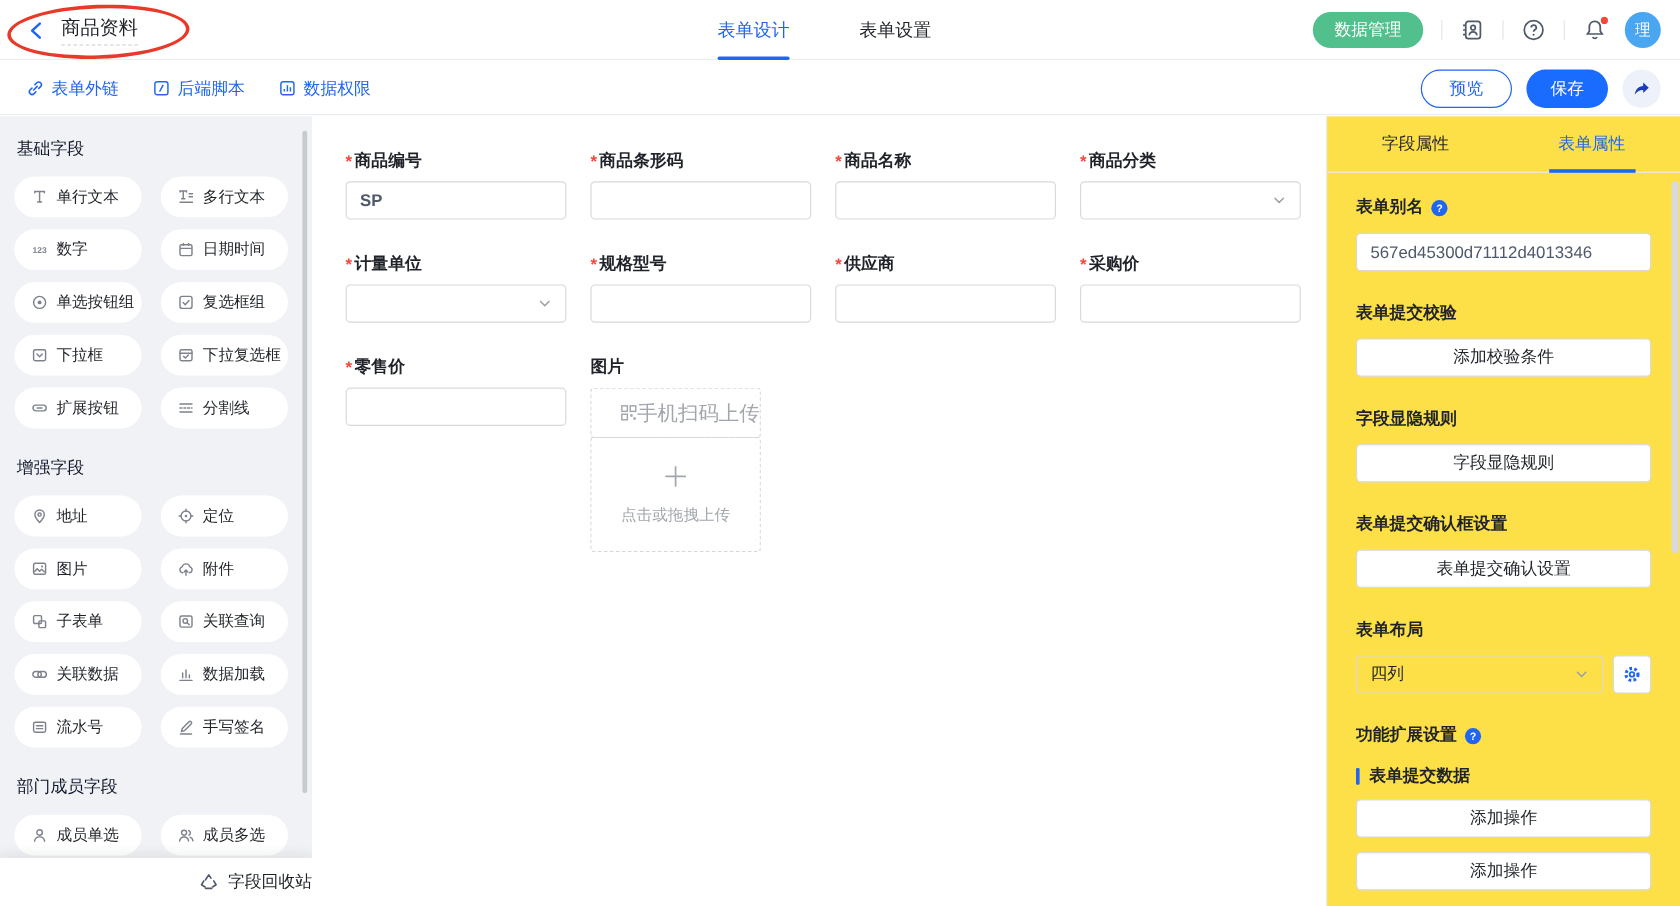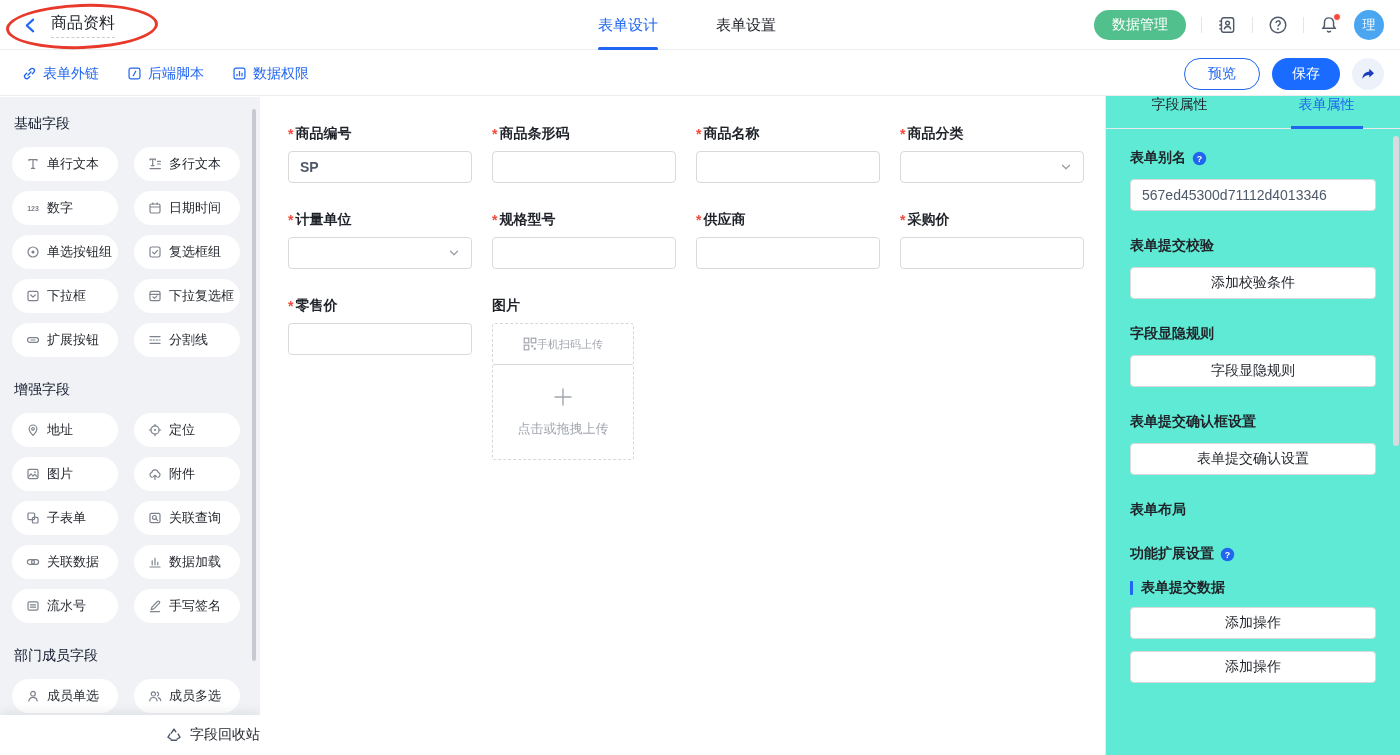--- a/index.html
+++ b/index.html
@@ -52,27 +52,27 @@
   
   .canvas { position:absolute; top:97px; left:260px; right:295px; bottom:0; background:#fff; overflow:hidden; }
   .form-area { padding:28px 0 0 28px; }
   .fgrid { display:grid; grid-template-columns:repeat(4,184px); column-gap:20px; row-gap:28px; align-items:start; }
   .flabel { display:flex; align-items:center; font-size:14px; font-weight:700; color:#1f2329; margin-bottom:8px; }
   .star { color:#f5483b; margin-right:2px; font-weight:700; }
   .fctl { height:32px; border:1px solid #d9d9d9; border-radius:4px; background:#fff; display:flex; align-items:center; padding:0 11px; font-size:14px; color:#4e5969;font-weight:bold; }
   .fctl.fselect { justify-content:space-between; cursor:pointer; }
   .chev { width:12px; height:12px; color:#9aa0a6; }
   .upload { width:142px; color:#a2a7ae; }
-  .upload-scan { height:42px; border:1px dashed #d6d8db; border-radius:3px; display:flex; align-items:center; justify-content:center; gap:0; font-size:11px; cursor:pointer; }
+  .upload-scan { height:42px; border:1px dashed #d6d8db; border-radius:3px; display:flex; align-items:center; justify-content:flex-end; gap:0; font-size:17px; cursor:pointer; }
   .upload-scan .icon { width:14px; height:14px; }
   .upload-drop { height:96px; margin-top:-1px; border:1px dashed #d6d8db; border-radius:3px; display:flex; flex-direction:column; align-items:center; justify-content:center; gap:12px; font-size:13px; cursor:pointer; }
   .upload-drop .icon { width:22px; height:22px; }
 
   
-  .panel { position:absolute; top:82px; right:0; width:295px; bottom:0; background:#5eead4; border-left:1px solid #e8eaed; overflow:hidden; }
+  .panel { position:absolute; top:97px; right:0; width:295px; bottom:0; background:#fde047; border-left:1px solid #e8eaed; overflow:hidden; }
   .panel-tabs { height:47px; display:flex; border-bottom:1px solid #e8eaed; }
   .ptab { flex:1; position:relative; display:flex; align-items:center; justify-content:center; font-size:14px; color:#1f2329; cursor:pointer; }
   .ptab.active { color:#2066f0; font-weight:500; }
   .ptab.active::after { content:''; position:absolute; bottom:-1px; left:50%; transform:translateX(-50%); width:72px; height:3px; background:#2066f0; }
   .panel-body { padding:20px 24px 0 24px; }
   .psec-label { display:flex; align-items:center; gap:6px; font-size:14px; font-weight:700; color:#1f2329; margin-top:26px; }
   .psec-label.first { margin-top:0; }
   .psec-label .help { width:15px; height:15px; color:#2066f0; cursor:pointer; }
   .pinput { margin-top:12px; height:32px; border:1px solid #d9d9d9; border-radius:4px; display:flex; align-items:center; padding:0 11px; font-size:14px; color:#4e5969; background:#fff; }
   .pbtn { display:block; width:100%; margin-top:12px; height:32px; border:1px solid #d9d9d9; border-radius:4px; background:#fff; font-size:14px; color:#1f2329; font-family:inherit; cursor:pointer; }
@@ -542,20 +542,38 @@
           <span>字段显隐规则</span>
         </div>
         <button class="pbtn">字段显隐规则</button>
         <div class="psec-label">
           <span>表单提交确认框设置</span>
         </div>
         <button class="pbtn">表单提交确认设置</button>
         <div class="psec-label">
           <span>表单布局</span>
         </div>
+        <div class="layout-row">
+        <div class="layout-select">
+            <span>四列</span>
+            <span class="icon chev">
+              <svg viewBox="0 0 12 12" fill="none" stroke="currentColor" stroke-width="1.3" stroke-linecap="round" stroke-linejoin="round">
+                <path d="M2.5 4.2 L6 7.8 L9.5 4.2"></path>
+              </svg>
+            </span>
+          </div>
+        <div class="gear-btn">
+            <span class="icon">
+              <svg viewBox="0 0 16 16" fill="none" stroke="currentColor">
+                <circle cx="8" cy="8" r="5" stroke-width="2.6" stroke-dasharray="2.2 1.95"></circle>
+                <circle cx="8" cy="8" r="1.9" stroke-width="1.5"></circle>
+              </svg>
+            </span>
+          </div>
+      </div>
         <div class="psec-label">
           <span>功能扩展设置</span>
           <span class="icon help">
             <svg viewBox="0 0 16 16">
               <circle cx="8" cy="8" r="7.2" fill="currentColor"></circle>
               <text x="8" y="11.4" text-anchor="middle" font-size="9.5" font-weight="bold" fill="#ffffff">?</text>
             </svg>
           </span>
         </div>
         <div class="sub-label">

